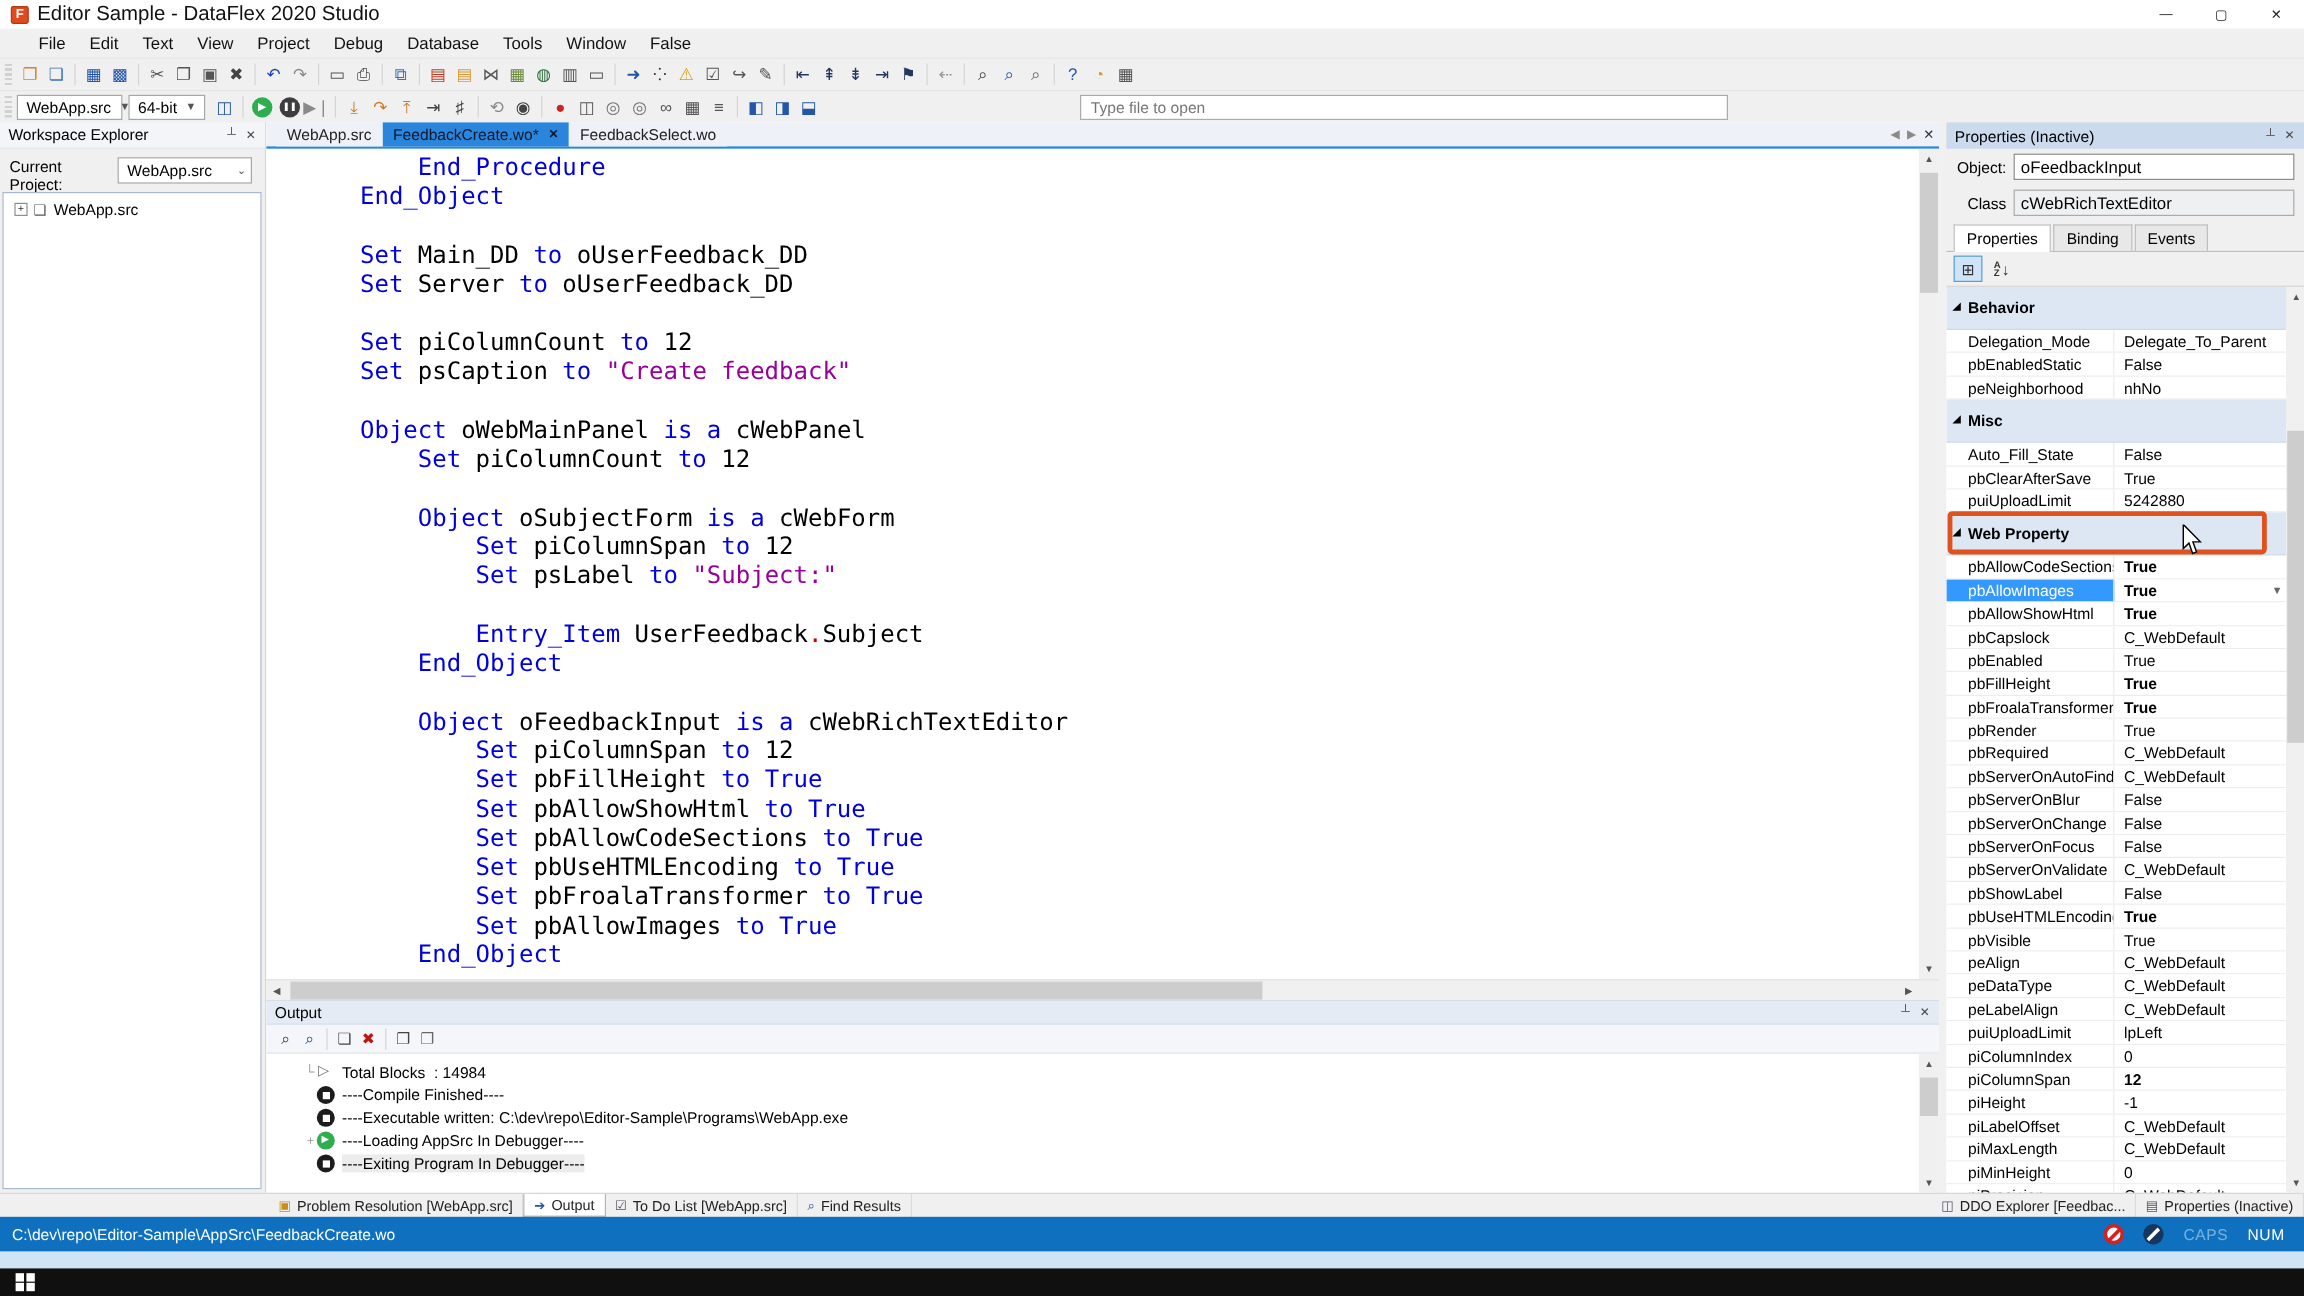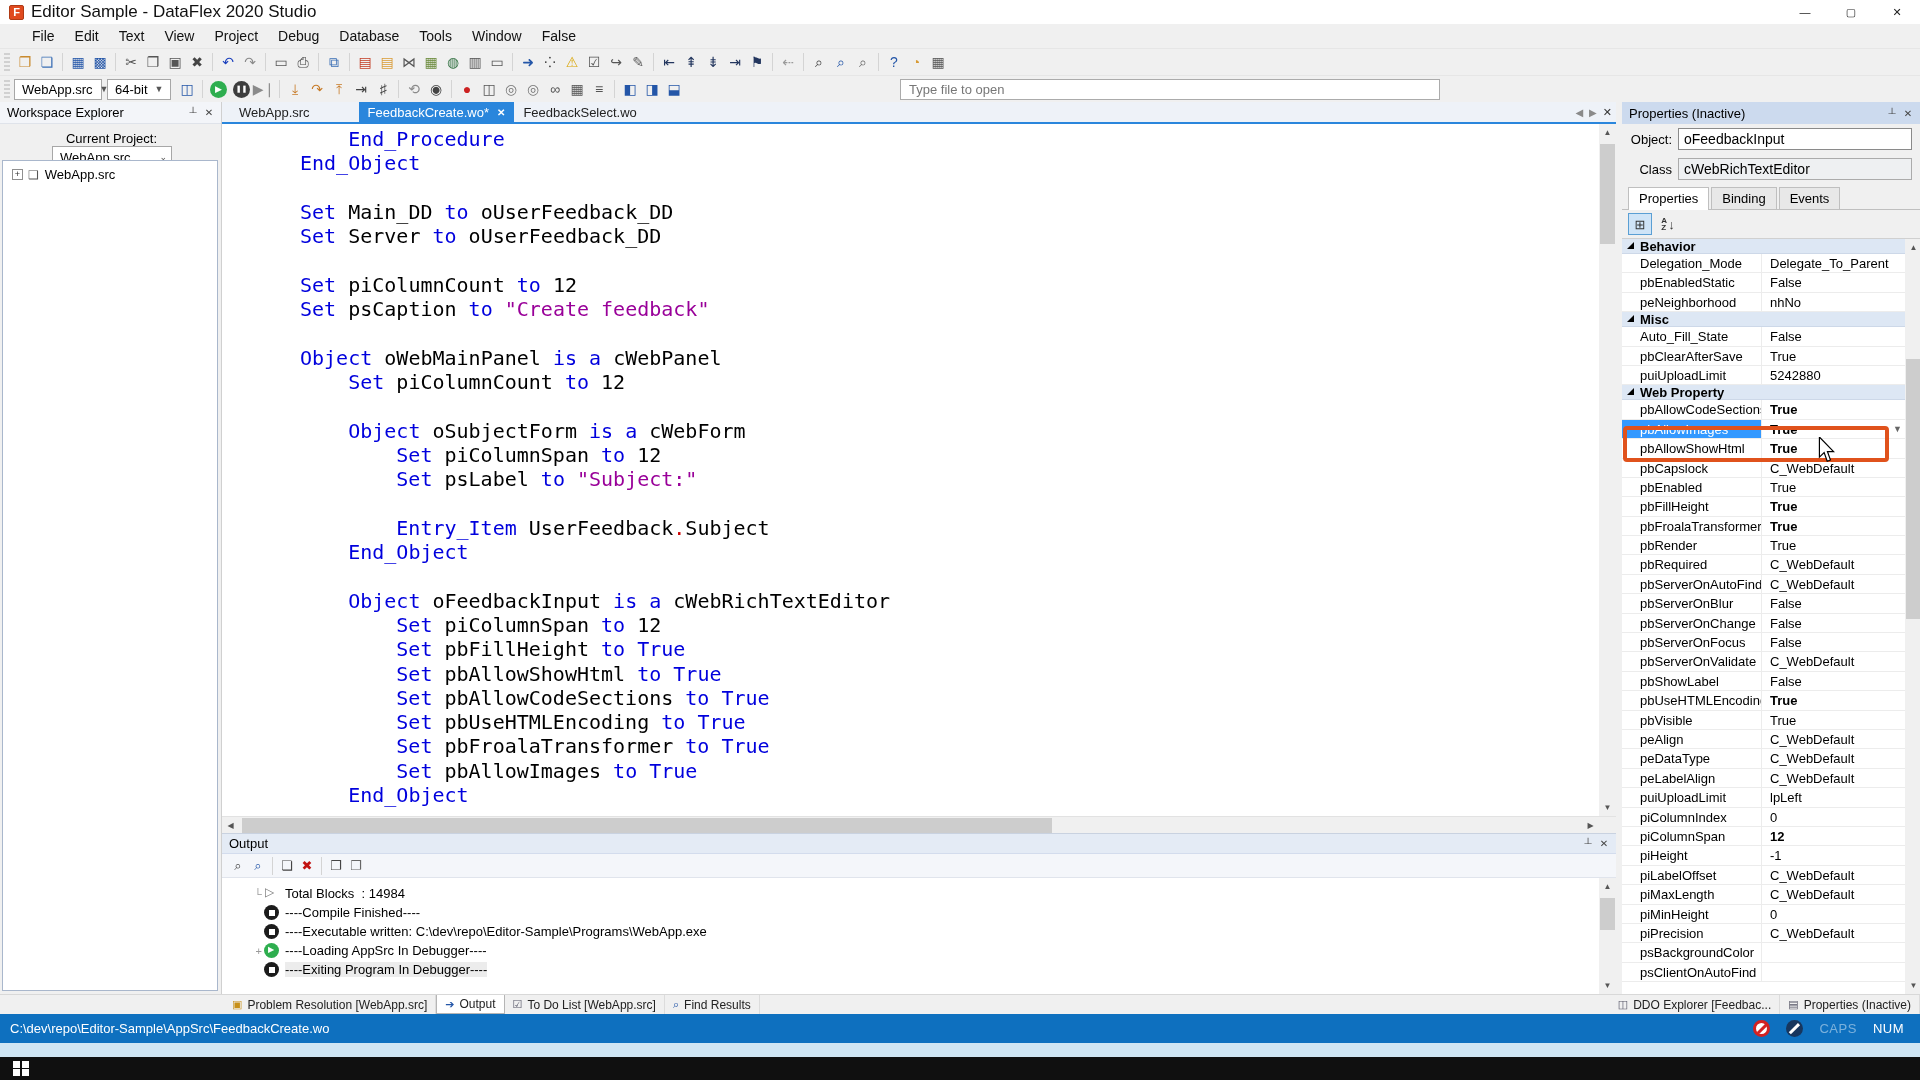--- a/index.html
+++ b/index.html
@@ -34,31 +34,31 @@
   #rightpanel { position:absolute; left:1622px; top:102px; width:298px; height:892px; background:#f0f0f0; display:flex; flex-direction:column; }
 
   .panel-header { height:22px; display:flex; align-items:center; padding:0 4px 0 7px; font-size:13px; }
   .panel-header .sp { flex:1; }
   .ph-btn { width:16px; text-align:center; font-size:10px; color:#444; }
   #ws-header { background:#f3f5f9; border-bottom:1px solid #dfe3ea; }
   #props-header { background:#ccdaee; }
   #out-header { background:#e4ebf5; border-bottom:1px solid #d3dced; height:20px; }
 
   
-  #curproj-row { display:flex; align-items:center; padding:7px 6px 6px 8px;flex-direction:column; }
+  #curproj-row { display:flex; align-items:flex-start; padding:7px 6px 6px 8px; }
   #curproj-combo { height:22px; width:120px; margin-left:6px; }
   #ws-tree { position:absolute; left:2px; right:3px; top:58px; bottom:3px; background:#fff; border:1px solid #a9b7cc; padding-top:6px; }
   .tree-item { display:flex; align-items:center; padding-left:9px; font-size:13px; }
   .expander { width:11px; height:11px; border:1px solid #8f8f8f; background:#fff; display:flex; align-items:center; justify-content:center; font-size:9px; line-height:1; color:#333; margin-right:5px; }
   .tree-ico { color:#555; font-size:12px; margin-right:6px; }
 
   
   #tabbar { height:22px; background:#eef2f8; display:flex; align-items:flex-end; border-bottom:2px solid var(--accent); padding-left:8px; }
   .etab { height:20px; display:flex; align-items:center; padding:0 9px; font-size:13px; color:#222; background:#eef2f8; }
-  .etab.active { background:var(--accent); color:#ffffff;margin-left:40px; }
+  .etab.active { background:var(--accent); color:#0f172a; }
   .etab .x { margin-left:8px; font-size:10px; font-weight:bold; }
   #tab-right { margin-left:auto; display:flex; align-items:center; height:100%; padding-right:4px; gap:6px; }
   #tab-right span { font-size:10px; color:#8a8a8a; }
   #tab-right .close { color:#333; font-size:11px; }
 
   
   #editor { position:relative; height:692px; background:#fff; overflow:hidden; }
   #code { padding:3px 0 0 78px; font-family:"DejaVu Sans Mono", monospace; font-size:20px; line-height:24.3px; white-space:pre; }
   .tk-k { color:var(--kw); } .tk-i { color:#000; } .tk-s { color:var(--str); } .tk-d { color:var(--dot); } .tk-p { color:#000; }
 
@@ -94,21 +94,21 @@
   #prop-tabs { display:flex; align-items:flex-end; height:26px; padding:4px 6px 0 6px; border-bottom:1px solid #bfbfbf; }
   .ptab { padding:3px 10px; font-size:13px; border:1px solid #bfbfbf; border-bottom:none; background:#e8e8e8; margin-right:2px; }
   .ptab.active { background:#fff; position:relative; top:1px; padding-bottom:4px; }
   #prop-minibar { height:28px; display:flex; align-items:center; padding-left:6px; gap:4px; background:#f0f0f0; }
   .mini-ico { width:24px; height:22px; display:flex; align-items:center; justify-content:center; font-size:13px; color:#333; }
   .mini-ico.sel { background:#cfe4f7; border:1px solid #5a9fd4; }
   .az { display:inline-flex; flex-direction:column; font-size:8px; font-weight:bold; line-height:7px; margin-right:1px; }
 
   #grid { position:relative; flex:1; background:#fff; overflow:hidden; border-top:1px solid #d0d0d0; }
   #grid-rows { position:absolute; left:0; top:0; right:15px; }
-  .g-cat { height:15px; background:#dde7f4; display:flex; align-items:center; font-weight:bold; font-size:13px; padding-left:5px; border-bottom:1px solid #cdd8e8; }
+  .g-cat { height:36px; background:#dde7f4; display:flex; align-items:center; font-weight:bold; font-size:13px; padding-left:5px; border-bottom:1px solid #cdd8e8; }
   .g-tri { width:0; height:0; border-bottom:7px solid #000; border-left:7px solid transparent; margin:0 6px 2px 0; }
   .g-row { height:19.4px; display:flex; border-bottom:1px solid #ececec; font-size:13px; background:#fff; }
   .g-name { width:140px; padding:2px 4px 0 18px; border-right:1px solid #ececec; white-space:nowrap; overflow:hidden; }
   .g-name.sel { background:var(--sel); color:#fff; }
   .g-val { flex:1; padding:2px 4px 0 8px; white-space:nowrap; overflow:hidden; position:relative; }
   .g-val.bold { font-weight:bold; }
   .g-val .dd { position:absolute; right:3px; top:4px; font-size:9px; color:#666; }
   #grid .vscroll { width:15px; }
   #hl-box { position:absolute; left:1px; width:266px; height:36px; border:4px solid var(--orange); border-radius:4px; pointer-events:none; }
   #cursor { position:absolute; pointer-events:none; }

